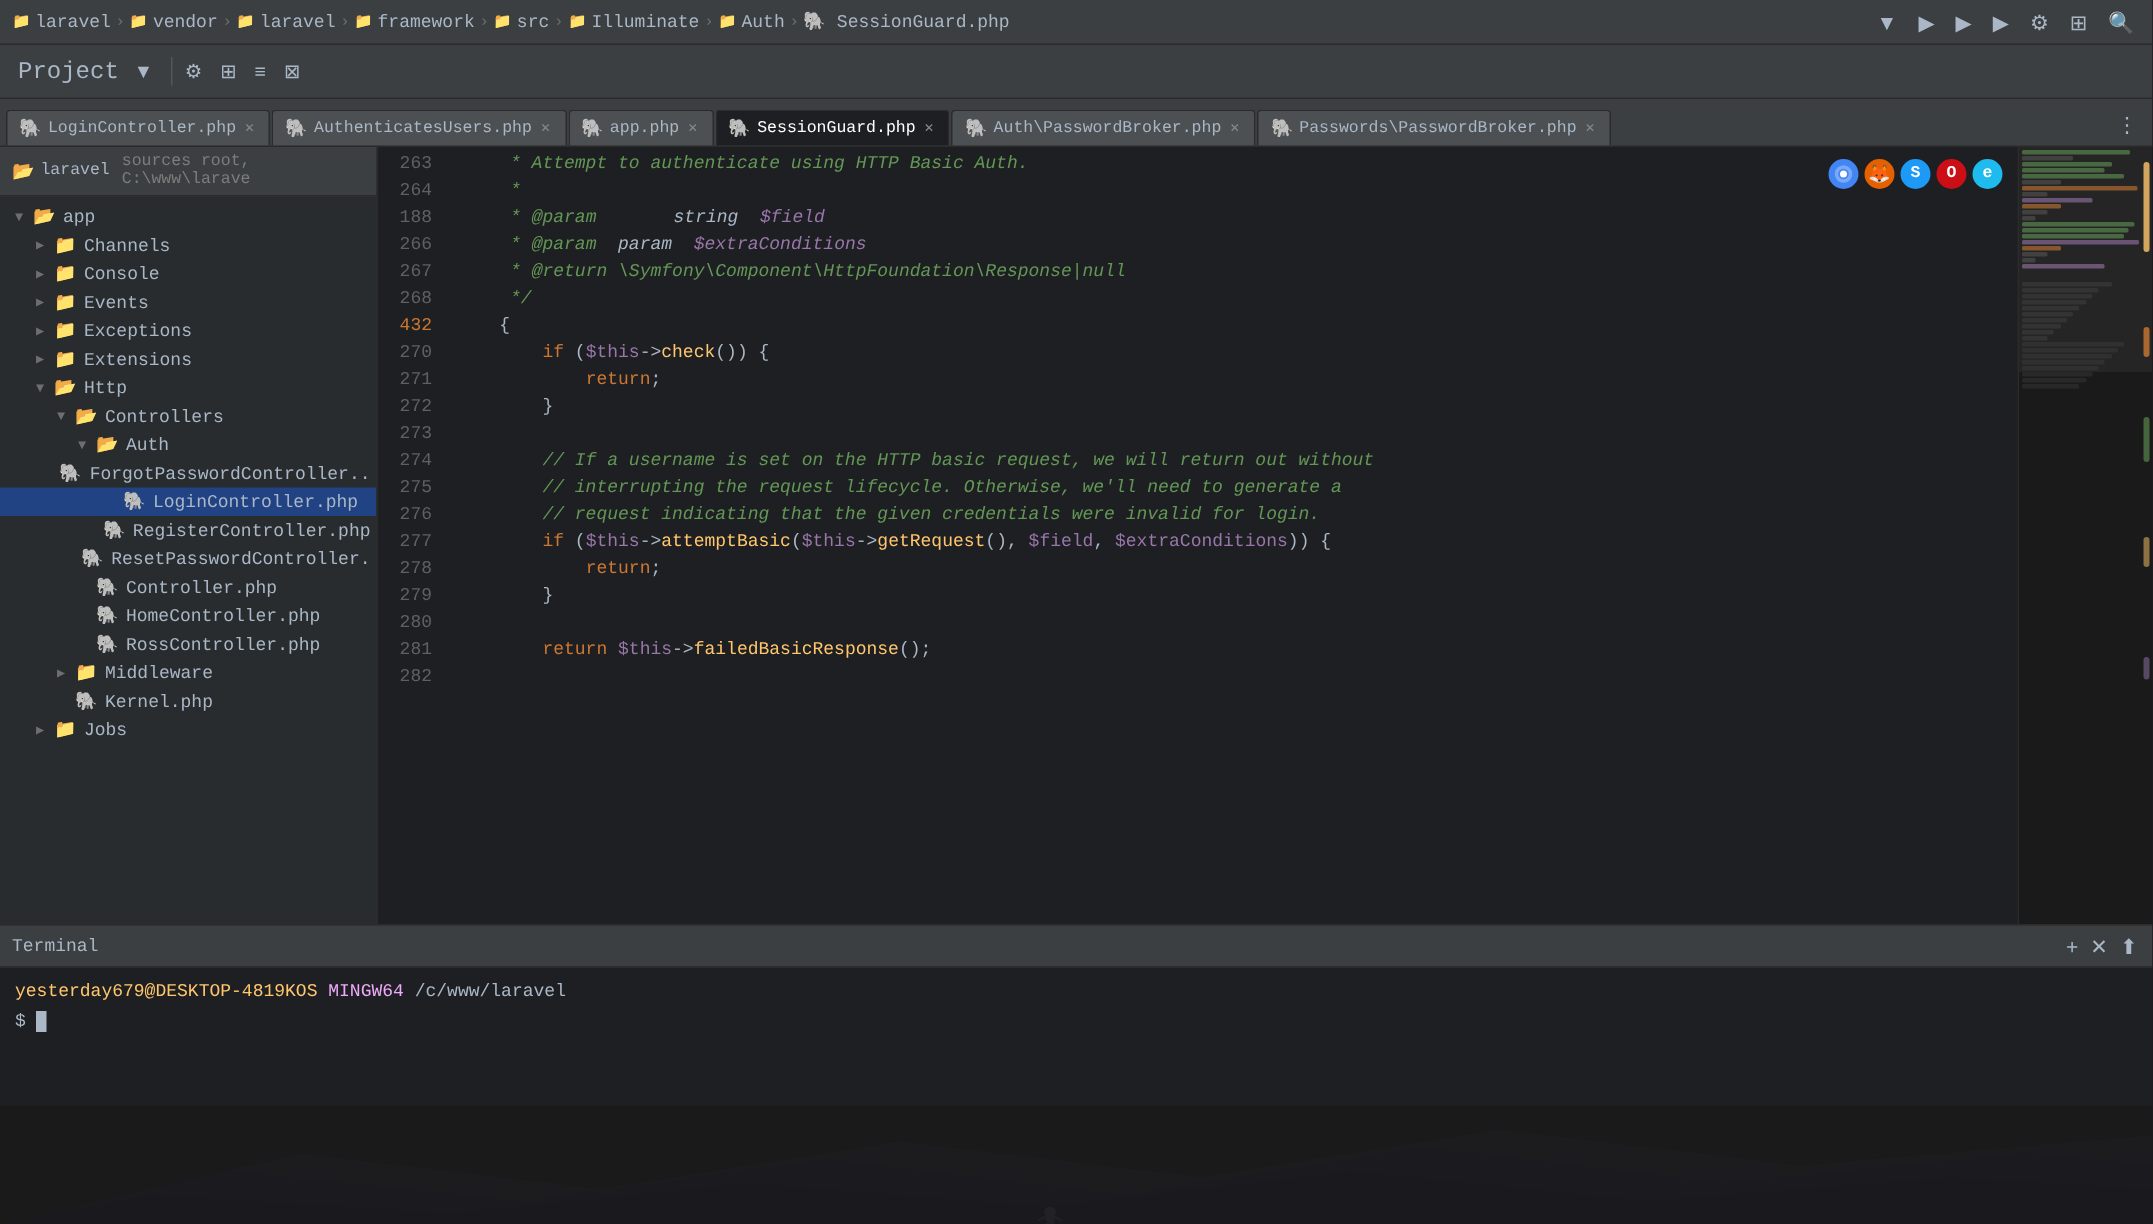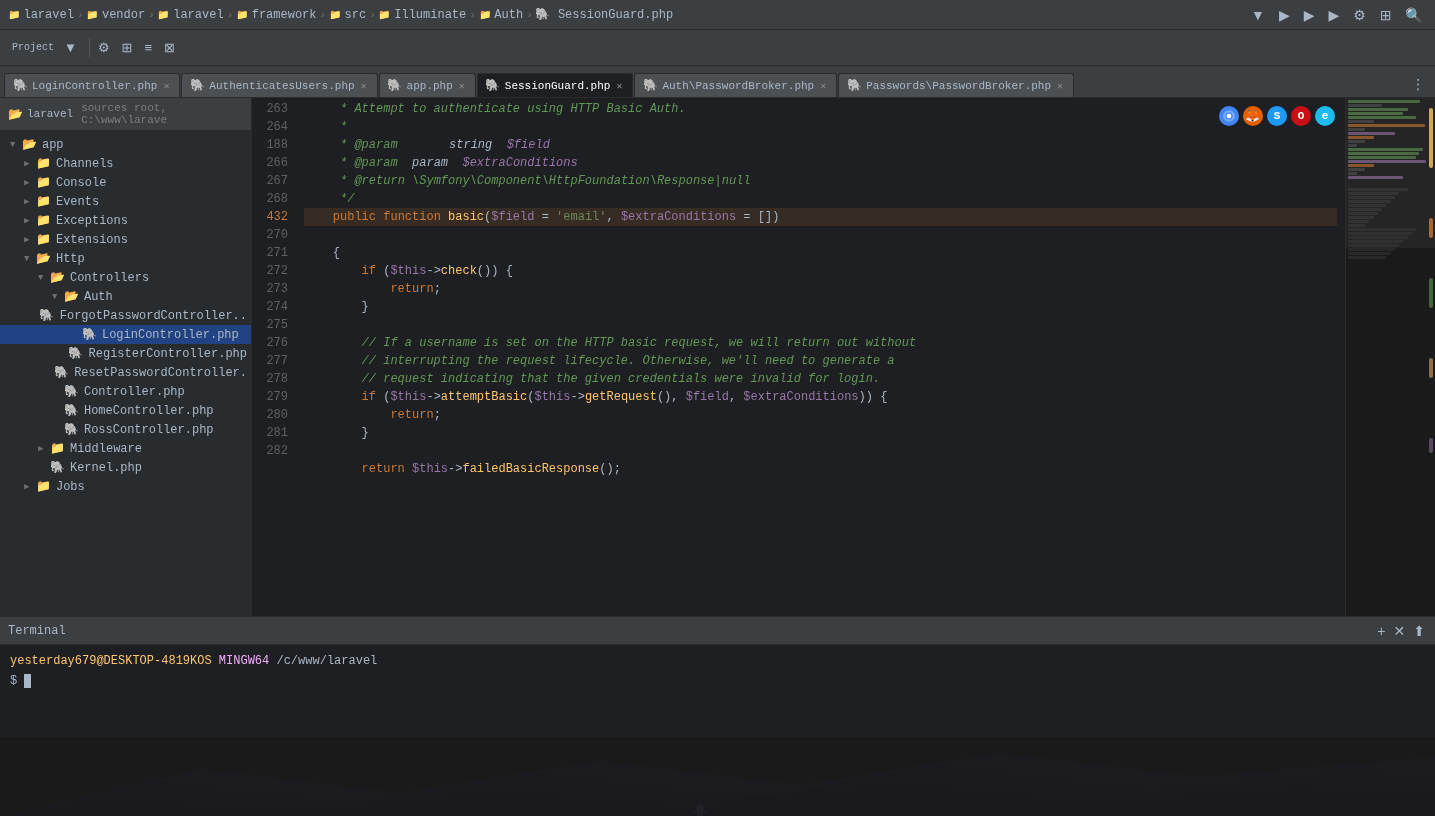--- a/index.html
+++ b/index.html
@@ -69,21 +69,21 @@
       border-bottom: 1px solid #2b2b2b;
     }
     .toolbar-section {
       display: flex;
       align-items: center;
       gap: 2px;
       padding-right: 8px;
       border-right: 1px solid #555;
     }
     .toolbar-label {
-      font-size: 10px;
+      font-size: 16px;
       color: #a9b7c6;
       padding: 0 4px;
       text-align: right;
     }
     .tb-btn {
       background: none;
       border: none;
       color: #a9b7c6;
       cursor: pointer;
       font-size: 13px;
@@ -670,21 +670,20 @@
         <div>281</div>
         <div>282</div>
       </div>
 
       <div class="code-area"><span class="c-comment">     * Attempt to authenticate using HTTP Basic Auth.</span>
 <span class="c-comment">     *</span>
 <span class="c-comment">     * <span style="color:#629755;">@param</span>  <span style="color:#a9b7c6;margin-left:37px;">string</span>  <span style="color:#9876aa;">$field</span></span>
 <span class="c-comment">     * <span style="color:#629755;">@param</span>  <span style="color:#a9b7c6;">param</span>  <span style="color:#9876aa;">$extraConditions</span></span>
 <span class="c-comment">     * <span style="color:#629755;">@return</span> \Symfony\Component\HttpFoundation\Response|null</span>
 <span class="c-comment">     */</span>
-<span style="background:rgba(204,120,50,0.15); display:block;">    <span class="c-keyword">public</span> <span class="c-keyword">function</span> <span class="c-function">basic</span>(<span class="c-variable">$field</span> = <span class="c-string">'email'</span>, <span class="c-variable">$extraConditions</span> = [])</span>
     {
         <span class="c-keyword">if</span> (<span class="c-variable">$this</span>-&gt;<span class="c-function">check</span>()) {
             <span class="c-keyword">return</span>;
         }
 
         <span class="c-comment">// If a username is set on the HTTP basic request, we will return out without</span>
         <span class="c-comment">// interrupting the request lifecycle. Otherwise, we'll need to generate a</span>
         <span class="c-comment">// request indicating that the given credentials were invalid for login.</span>
         <span class="c-keyword">if</span> (<span class="c-variable">$this</span>-&gt;<span class="c-function">attemptBasic</span>(<span class="c-variable">$this</span>-&gt;<span class="c-function">getRequest</span>(), <span class="c-variable">$field</span>, <span class="c-variable">$extraConditions</span>)) {
             <span class="c-keyword">return</span>;

